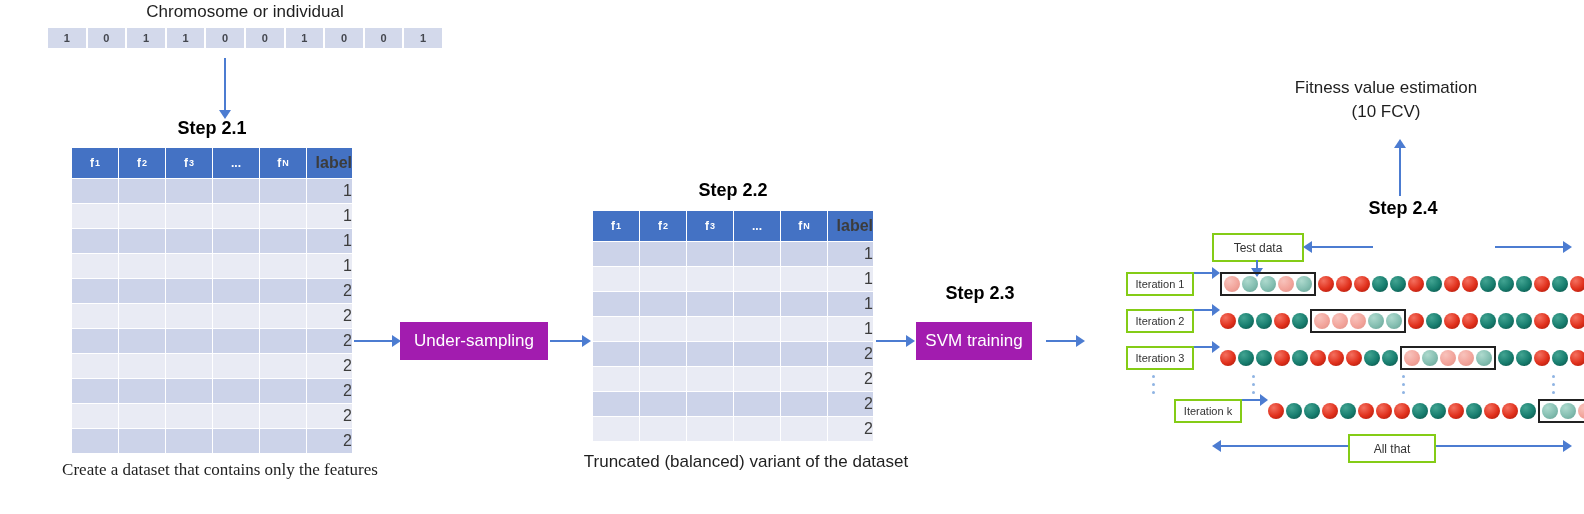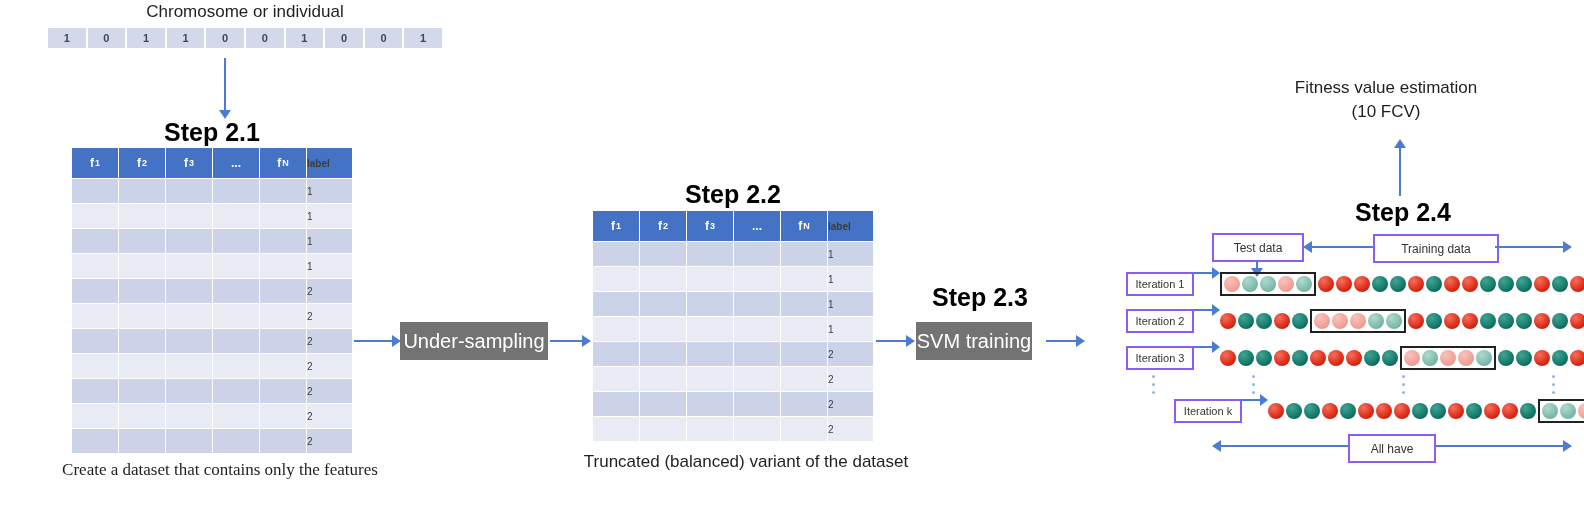--- a/index.html
+++ b/index.html
@@ -2,37 +2,37 @@
 <html><head>
 <meta charset="utf-8">
 <style>
   html,body{margin:0;padding:0;background:#fff;}
   .canvas{
     position:relative;width:1584px;height:514px;background:#fff;
     font-family:"Liberation Sans", sans-serif;overflow:hidden;
   }
   
   .cap{position:absolute;font-size:17px;color:#1f1f1f;text-align:center;line-height:24px;}
-  .big-title{position:absolute;font-weight:bold;font-size:25px;color:#000;text-align:center;}
+  .big-title{position:absolute;font-weight:bold;font-size:18px;color:#000;text-align:center;}
   
   .gene-row{position:absolute;left:48px;top:28px;width:394px;height:20px;display:flex;gap:2px;}
   .gene-cell{flex:1;background:#D3D9EB;text-align:center;font-size:11px;font-weight:bold;color:#44474f;line-height:20px;}
   
   .dtable{position:absolute;width:280px;display:flex;flex-direction:column;gap:1px;}
   .trow{display:flex;gap:1px;height:24px;}
   .trow.thead{height:30px;}
   .tcell{flex:1;}
   .trow.dark .tcell{background:#CCD3E9;}
   .trow.light .tcell{background:#E9EBF4;}
   .hcell{background:#4472C4 !important;color:#fff;font-weight:bold;font-size:12px;display:flex;align-items:center;justify-content:center;}
   .hcell sub{font-size:9px;margin-left:1px;}
-  .label-cell{flex:0 0 45px;font-size:10px;color:#3c3c3c;display:flex;align-items:center;justify-content:flex-start;}
-  
-  .flow-box{position:absolute;background:#737373;color:#fff;display:flex;align-items:center;justify-content:center;font-size:20px;}
-  .outline-box{background:#fff;border:2px solid #8b5cf6;color:#333;display:flex;align-items:center;justify-content:center;font-size:12px;}
+  .label-cell{flex:0 0 45px;font-size:16px;color:#3c3c3c;display:flex;align-items:center;justify-content:flex-end;}
+  
+  .flow-box{position:absolute;background:#a21caf;color:#fff;display:flex;align-items:center;justify-content:center;font-size:17px;}
+  .outline-box{background:#fff;border:2px solid #84cc16;color:#333;display:flex;align-items:center;justify-content:center;font-size:12px;}
   .abs{position:absolute;}
   
   .h-arrow{position:absolute;height:2px;background:#4C7CD1;}
   .h-arrow.to-right::after{content:'';position:absolute;right:-9px;top:-5px;border-left:9px solid #4C7CD1;border-top:6px solid transparent;border-bottom:6px solid transparent;}
   .h-arrow.to-left::before{content:'';position:absolute;left:-9px;top:-5px;border-right:9px solid #4C7CD1;border-top:6px solid transparent;border-bottom:6px solid transparent;}
   .v-arrow{position:absolute;width:2px;background:#4C7CD1;}
   .v-arrow.to-down::after{content:'';position:absolute;bottom:-9px;left:-5px;border-top:9px solid #4C7CD1;border-left:6px solid transparent;border-right:6px solid transparent;}
   .v-arrow.to-up::before{content:'';position:absolute;top:-9px;left:-5px;border-bottom:9px solid #4C7CD1;border-left:6px solid transparent;border-right:6px solid transparent;}
   
   .iter-row{position:absolute;left:1118px;display:flex;align-items:flex-start;height:24px;padding-left:8px;}
@@ -293,21 +293,20 @@
   <div class="cap" style="left:1236px;top:76px;width:300px;">
     <div>Fitness value estimation</div>
     <div>(10 FCV)</div>
   </div>
   <div class="v-arrow to-up" style="left:1399px;top:148px;height:48px;"></div>
   <div class="big-title" style="left:1303px;top:198px;width:200px;">Step 2.4</div>
 
   <div class="outline-box abs" style="left:1212px;top:233px;width:88px;height:25px;">Test data</div>
   <div class="v-arrow to-down" style="left:1256px;top:260px;height:8px;"></div>
 
-  <div class="outline-box abs" style="left:1373px;top:234px;width:122px;height:25px;">Training data</div>
   <div class="h-arrow to-left" style="left:1312px;top:246px;width:61px;"></div>
   <div class="h-arrow to-right" style="left:1495px;top:246px;width:68px;"></div>
 
   <div>
       <div class="iter-row" style="top: 272px;">
         <div class="outline-box iter-label">Iteration 1</div>
         <div class="iter-arrow"></div>
         <div class="dots-row">
           <div class="test-group">
             <div class="dot P"></div>
@@ -434,15 +433,15 @@
       <i></i>
       <i></i>
     </div>
   <div class="vdots" style="left:1552px;top:375px;">
       <i></i>
       <i></i>
       <i></i>
     </div>
 
   <div class="h-arrow to-right to-left" style="left:1221px;top:445px;width:342px;"></div>
-  <div class="outline-box abs" style="left:1348px;top:434px;width:84px;height:25px;z-index:2;">All have</div>
+  <div class="outline-box abs" style="left:1348px;top:434px;width:84px;height:25px;z-index:2;">All that</div>
 
 </div>
 
 </body></html>

